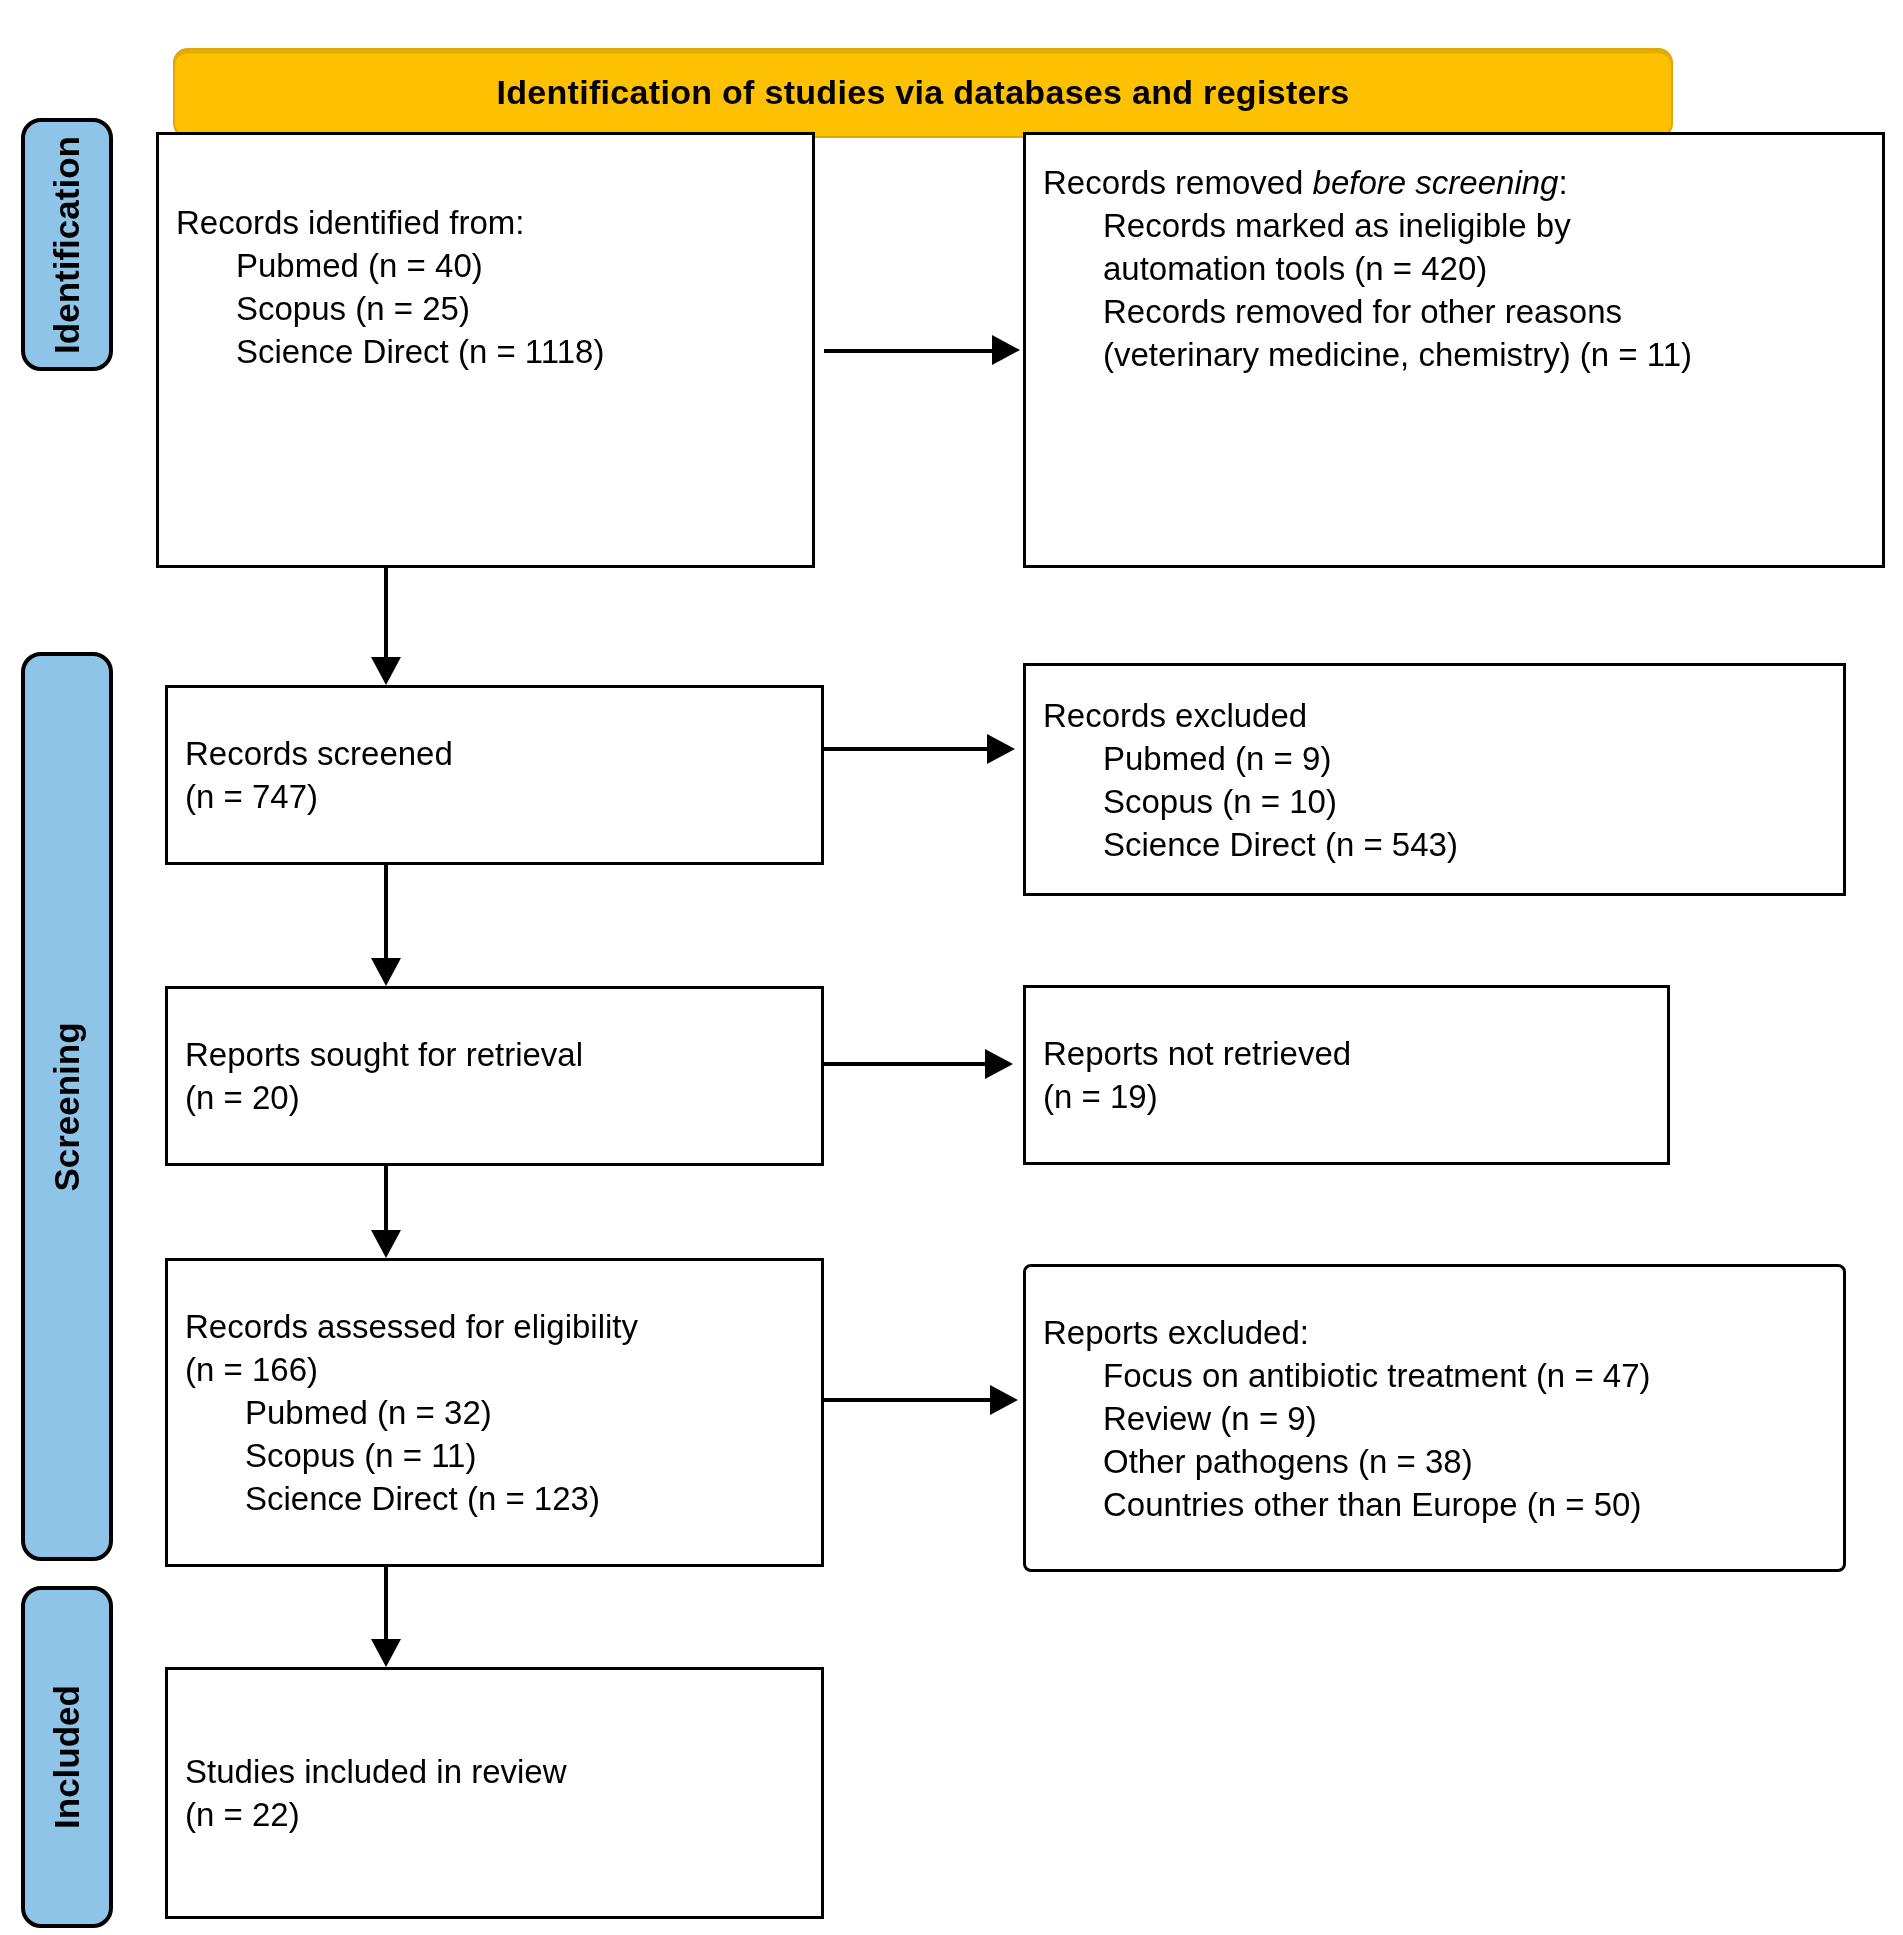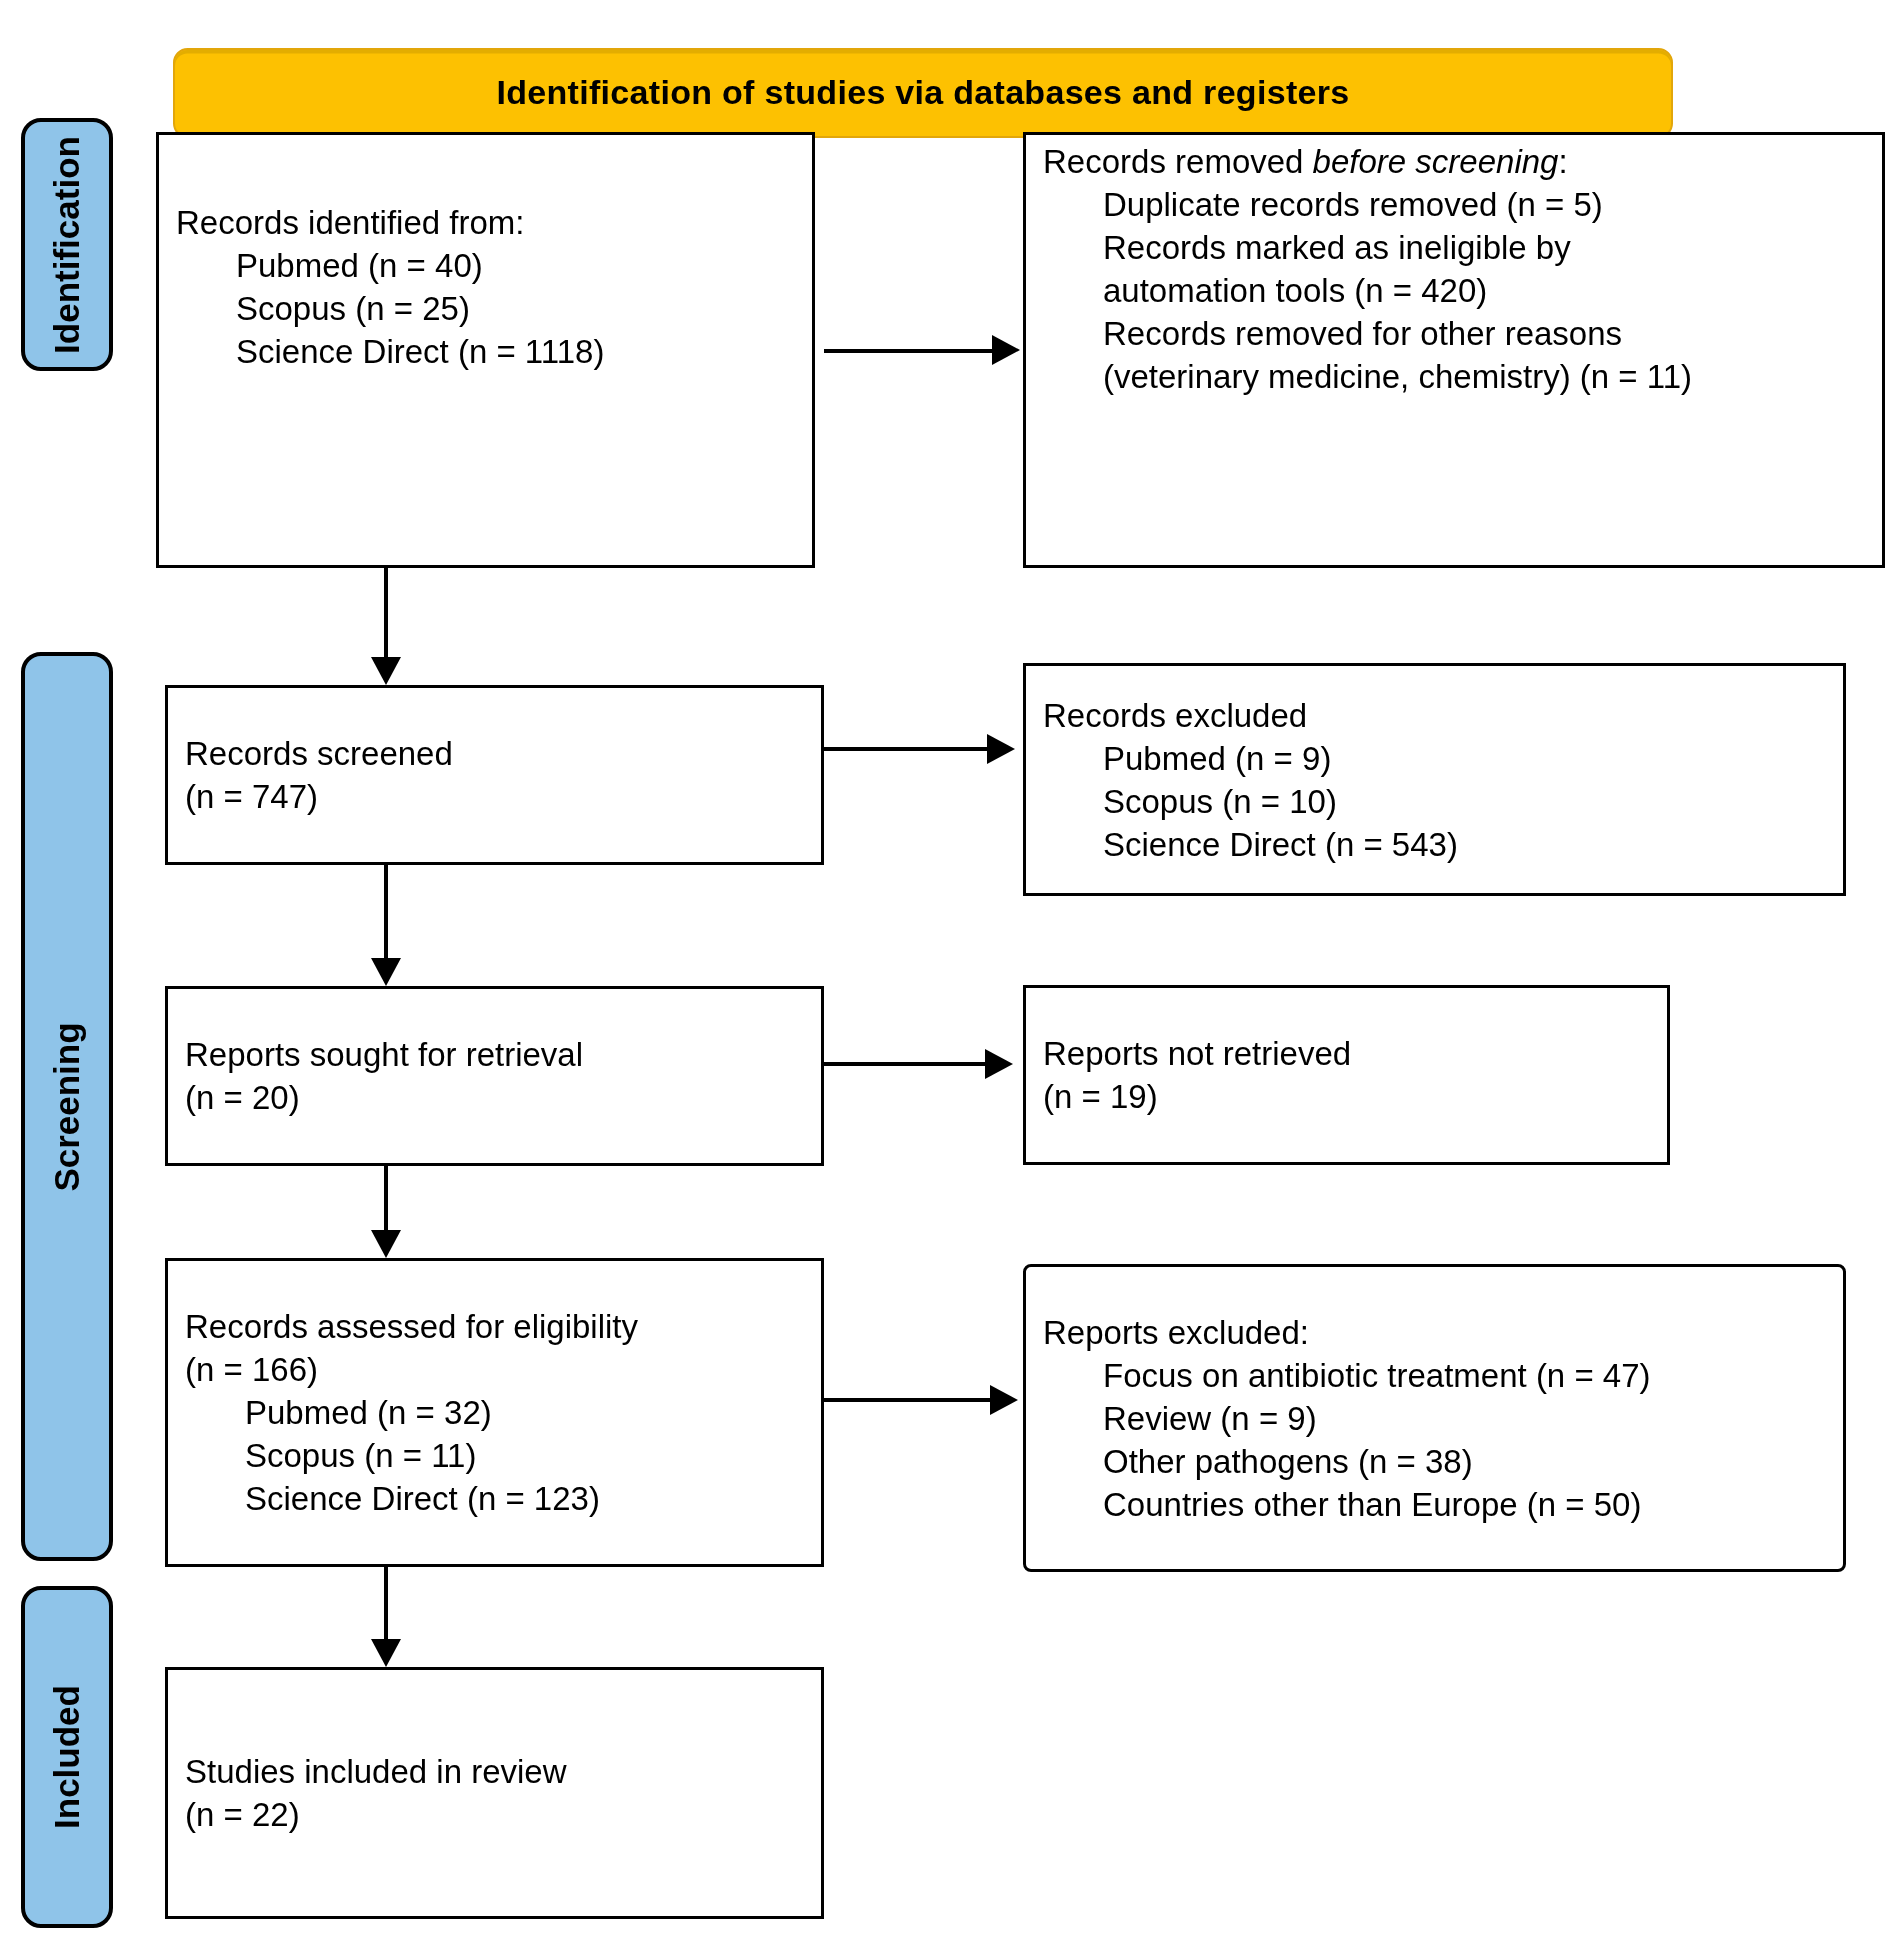--- a/index.html
+++ b/index.html
@@ -125,21 +125,20 @@
 
   <div class="fbox box-records-identified">
     <div>Records identified from:</div>
     <div class="indent">Pubmed (n = 40)</div>
     <div class="indent">Scopus (n = 25)</div>
     <div class="indent">Science Direct (n = 1118)</div>
   </div>
 
   <div class="fbox box-records-removed">
     <div><span>Records removed </span><span class="italic">before screening</span><span>:</span></div>
-    <div class="indent">Duplicate records removed (n = 5)</div>
     <div class="indent">Records marked as ineligible by</div>
     <div class="indent">automation tools (n = 420)</div>
     <div class="indent">Records removed for other reasons</div>
     <div class="indent">(veterinary medicine, chemistry) (n = 11)</div>
   </div>
 
   <div class="fbox box-records-screened">
     <div>Records screened</div>
     <div>(n = 747)</div>
   </div>

